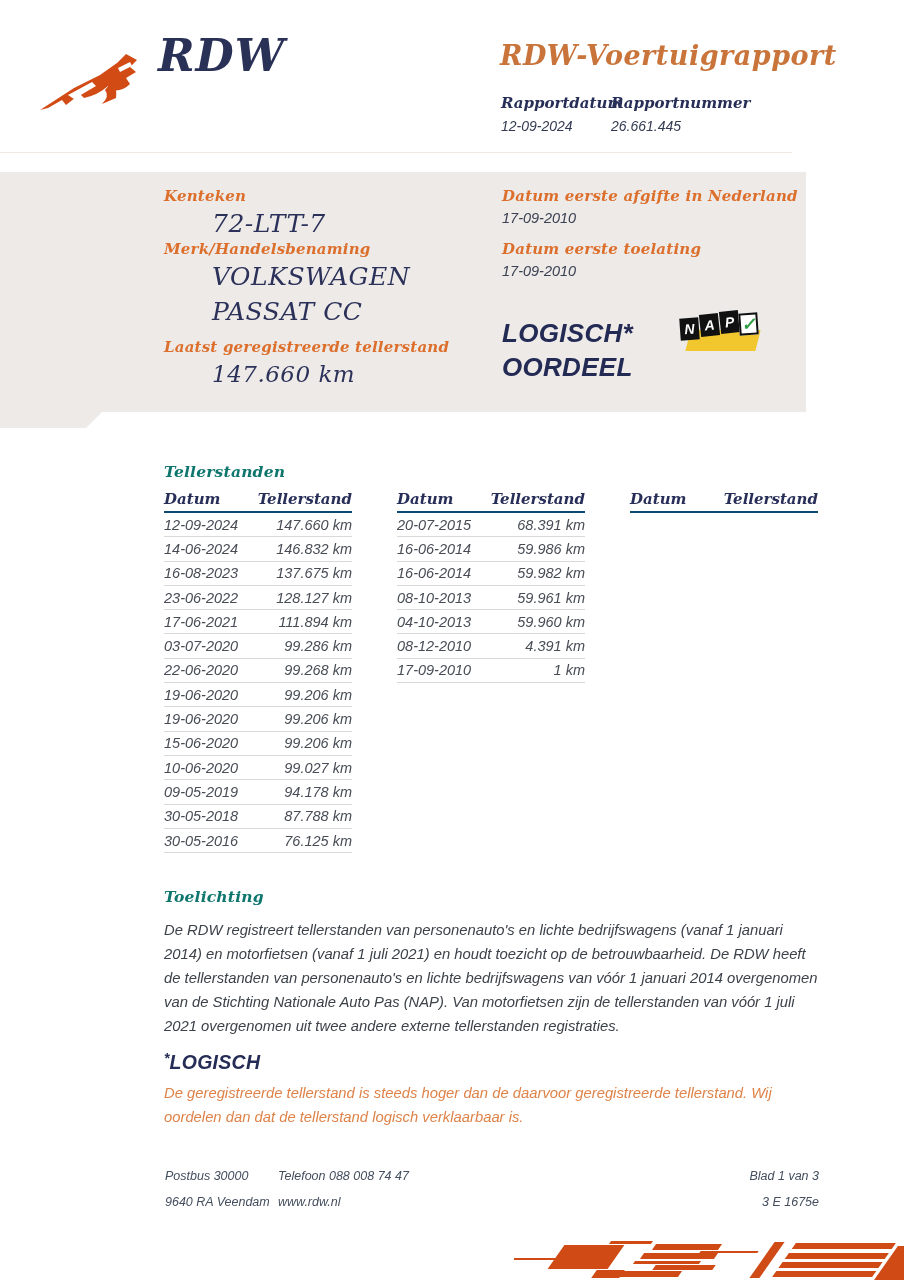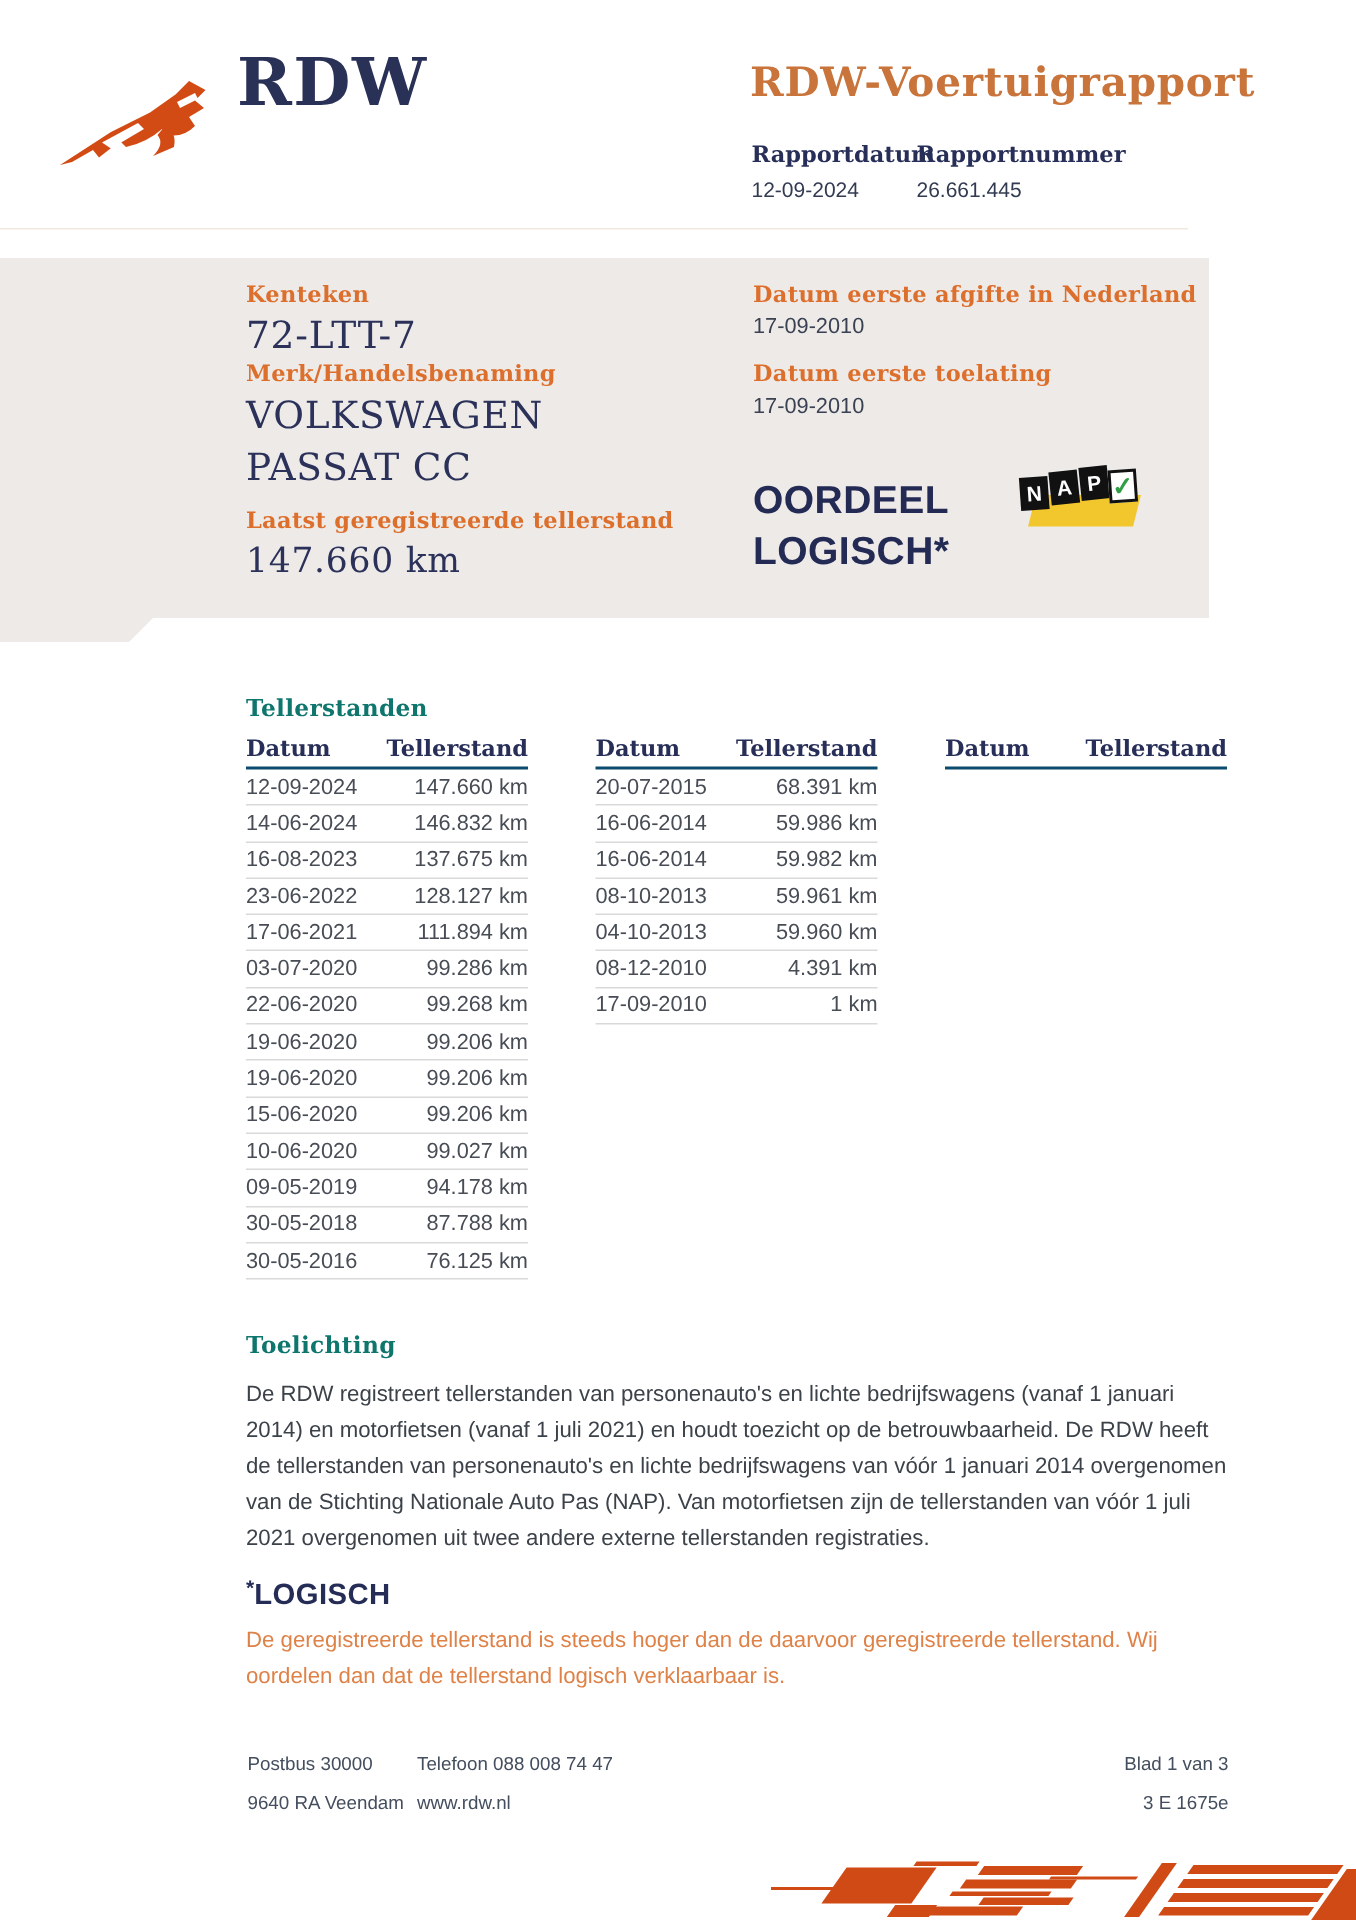--- a/index.html
+++ b/index.html
@@ -1,19 +1,19 @@
 <!DOCTYPE html>
 <html><head>
 <meta charset="utf-8">
 <style>
   * { margin:0; padding:0; box-sizing:border-box; }
   html,body { background:#ffffff; }
   .page {
     position:relative; width:904px; height:1280px; background:#ffffff;
-    font-family:"Liberation Sans", sans-serif; color:#3c4249; overflow:hidden;
+    font-family:"Liberation Sans", sans-serif; color:#3c4249; overflow:hidden;font-style:italic;
   }
   
   .hdr { position:absolute; left:0; top:0; width:904px; height:152px; }
   .wing { position:absolute; left:38px; top:50px; }
   .logo-text {
     position:absolute; left:158px; top:30px;
     font-family:"DejaVu Serif", serif; font-weight:600; font-size:44px;
     color:#2a3157; letter-spacing:1px;
   }
   .report-title {
@@ -44,21 +44,21 @@
     font-family:"DejaVu Serif", serif; font-weight:700; font-size:15px;
     color:#dd6f2d; letter-spacing:0.2px;
   }
   .big-val {
     font-family:"DejaVu Serif", serif; font-size:25px; color:#2b3158;
     letter-spacing:0.5px; line-height:33px;
   }
   .sm-val { font-size:14.5px; color:#3a4152; margin-top:5px; }
   .p-left .o-label { }
   .p-left .o-label:first-child { margin-top:0; }
-  .p-left .big-val { margin-top:2px; }
+  .p-left .big-val { margin-top:2px;margin-left:48px; }
   .p-left .gap { height:10px; }
   .p-right .block2 { margin-top:14px; }
   .oordeel { margin-top:37px; font-weight:bold; font-size:26px; color:#232a54; line-height:34px; letter-spacing:0.3px; }
   
   .nap { position:absolute; left:680px; top:139px; width:84px; height:46px; }
   .nap-yellow {
     position:absolute; left:8px; top:19px; width:70px; height:21px;
     background:#f2c72e; transform:skewX(-14deg);
   }
   .tile {
@@ -159,22 +159,22 @@
     <div class="p-right">
       <div>
         <div class="o-label">Datum eerste afgifte in Nederland</div>
         <div class="sm-val">17-09-2010</div>
       </div>
       <div class="block2">
         <div class="o-label">Datum eerste toelating</div>
         <div class="sm-val">17-09-2010</div>
       </div>
       <div class="oordeel">
+        <div>LOGISCH*</div>
         <div>OORDEEL</div>
-        <div>LOGISCH*</div>
       </div>
     </div>
     <div class="nap">
       <div class="nap-yellow"></div>
       <div class="tile tile-n">N</div>
       <div class="tile tile-a">A</div>
       <div class="tile tile-p">P</div>
       <div class="tile tile-check">✓</div>
     </div>
   </div>

